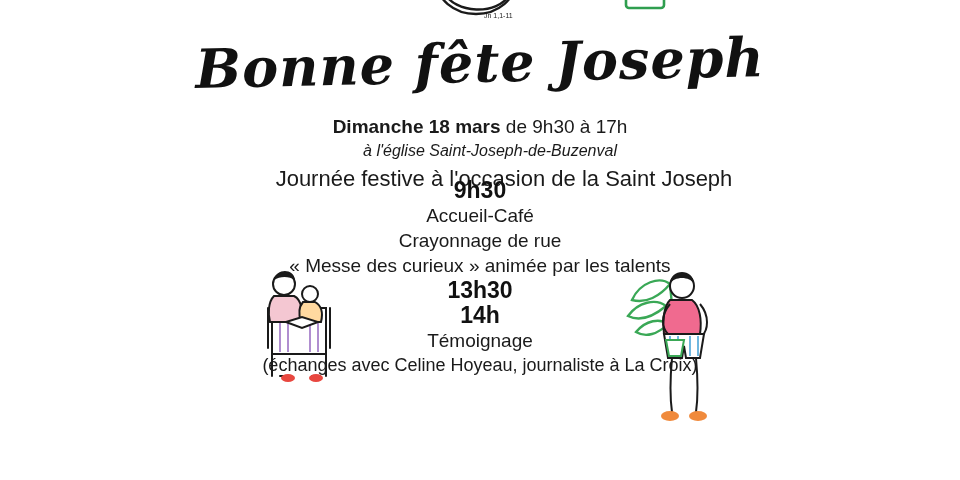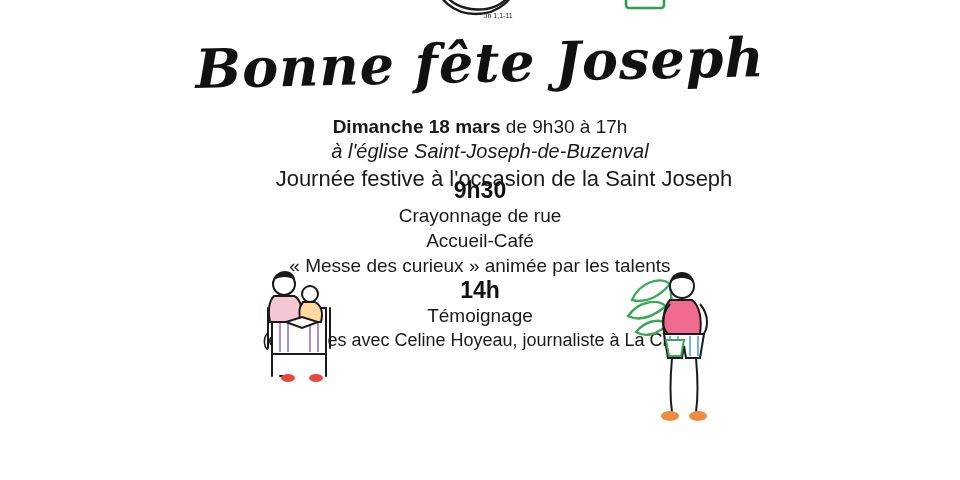--- a/index.html
+++ b/index.html
@@ -66,21 +66,21 @@
   }
   .info-line1 {
     font-size: 19px;
     line-height: 26px;
     color: #1a1a1a;
   }
   .info-line1 .strong {
     font-weight: bold;
   }
   .info-line2 {
-    font-size: 20px;
+    font-size: 16px;
     font-style: italic;
     line-height: 22px;
     color: #1a1a1a;
     margin-left: 20px;
   }
   .info-line3 {
     font-size: 22px;
     line-height: 26px;
     margin-top: 4px;
     color: #1a1a1a;
@@ -155,23 +155,24 @@
 <div class="hero-title">Bonne fête Joseph</div>
 
 <div class="info-block">
   <div class="info-line1"><span class="strong">Dimanche 18 mars</span><span> de 9h30 à 17h</span></div>
   <div class="info-line2">à l'église Saint-Joseph-de-Buzenval</div>
   <div class="info-line3">Journée festive à l'occasion de la Saint Joseph</div>
 </div>
 
 <div class="programme">
     <div class="slot-time">9h30</div>
+    <div class="slot-item">Accueil-Café</div>
     <div class="slot-item">Crayonnage de rue</div>
-    <div class="slot-item">Accueil-Café</div>
     <div class="slot-item">« Messe des curieux » animée par les talents</div>
+    <div class="slot-time">13h30</div>
     <div class="slot-time">14h</div>
     <div class="slot-item">Témoignage</div>
     <div class="slot-note">(échanges avec Celine Hoyeau, journaliste à La Croix)</div>
   </div>
 
 <svg class="art-family" viewBox="0 0 92 124">
 
   <path d="M14 44 h54 v46 h-54 z" fill="#ffffff" stroke="#1a1a1a" stroke-width="2"></path>
   <path d="M14 90 v22 M68 90 v22 M22 112 h8 M54 112 h8" stroke="#1a1a1a" stroke-width="2" fill="none" stroke-linecap="round"></path>
   <path d="M10 44 v40 M72 44 v40" stroke="#1a1a1a" stroke-width="2" stroke-linecap="round"></path>

